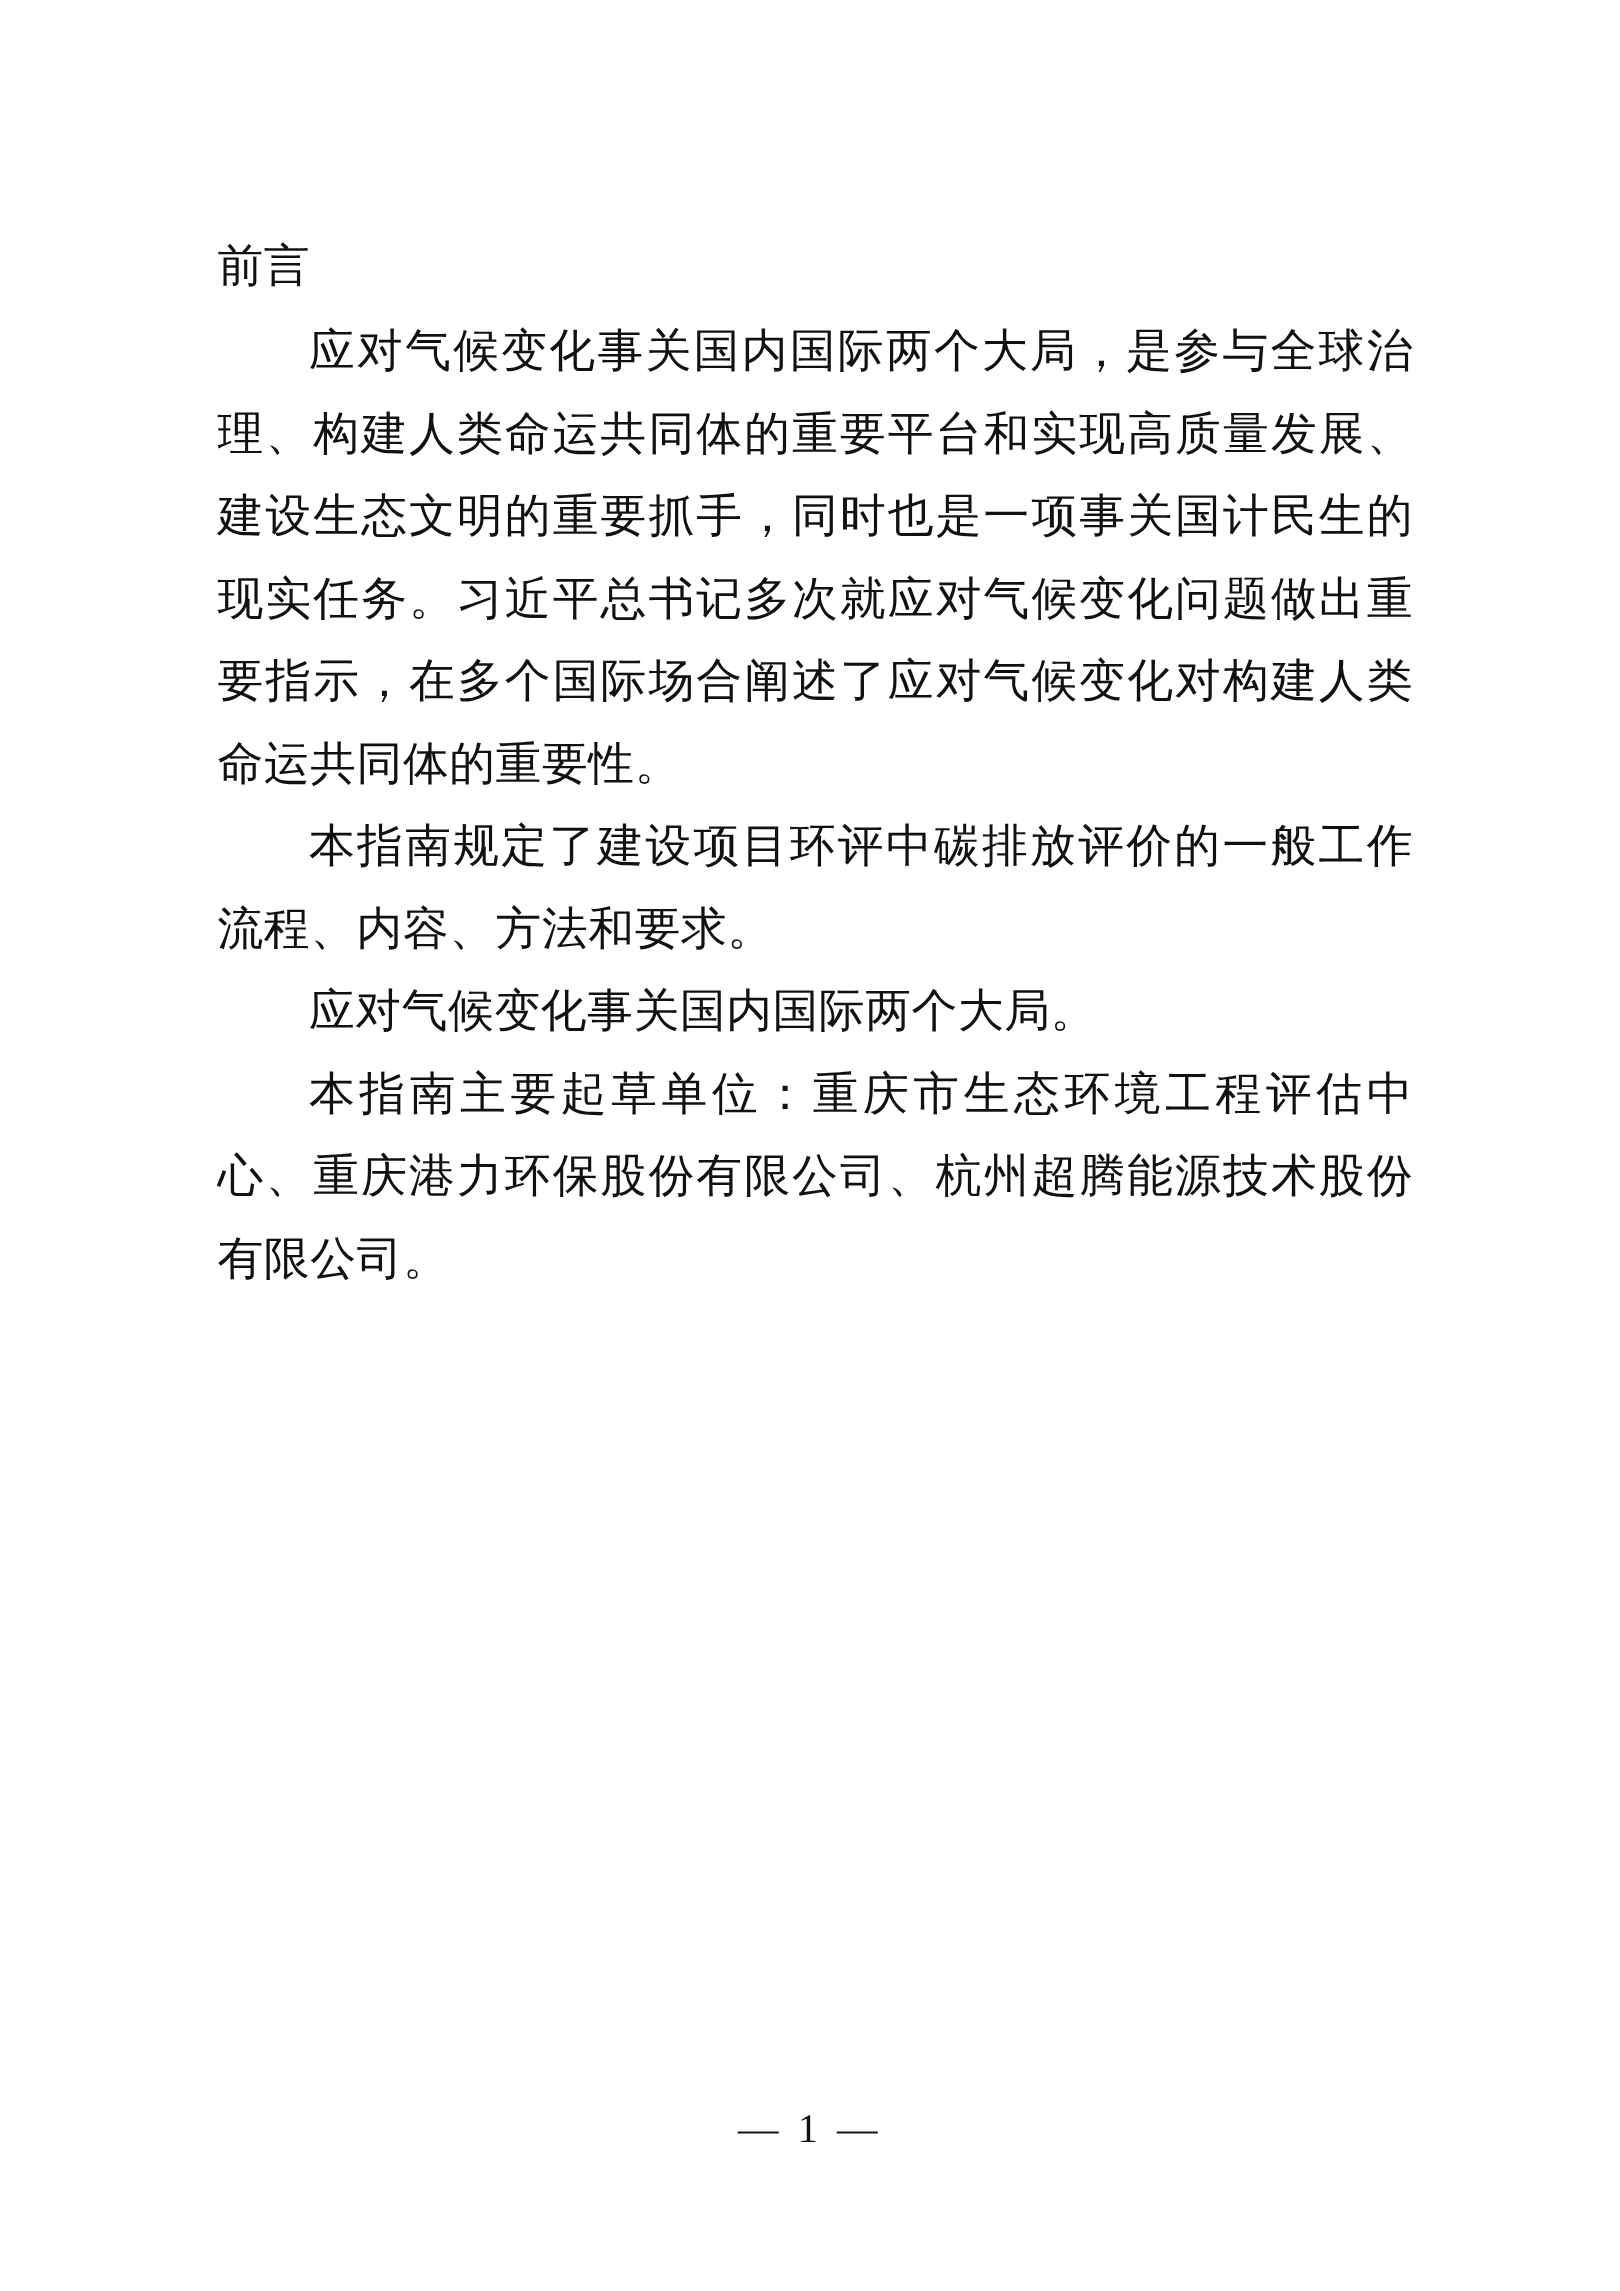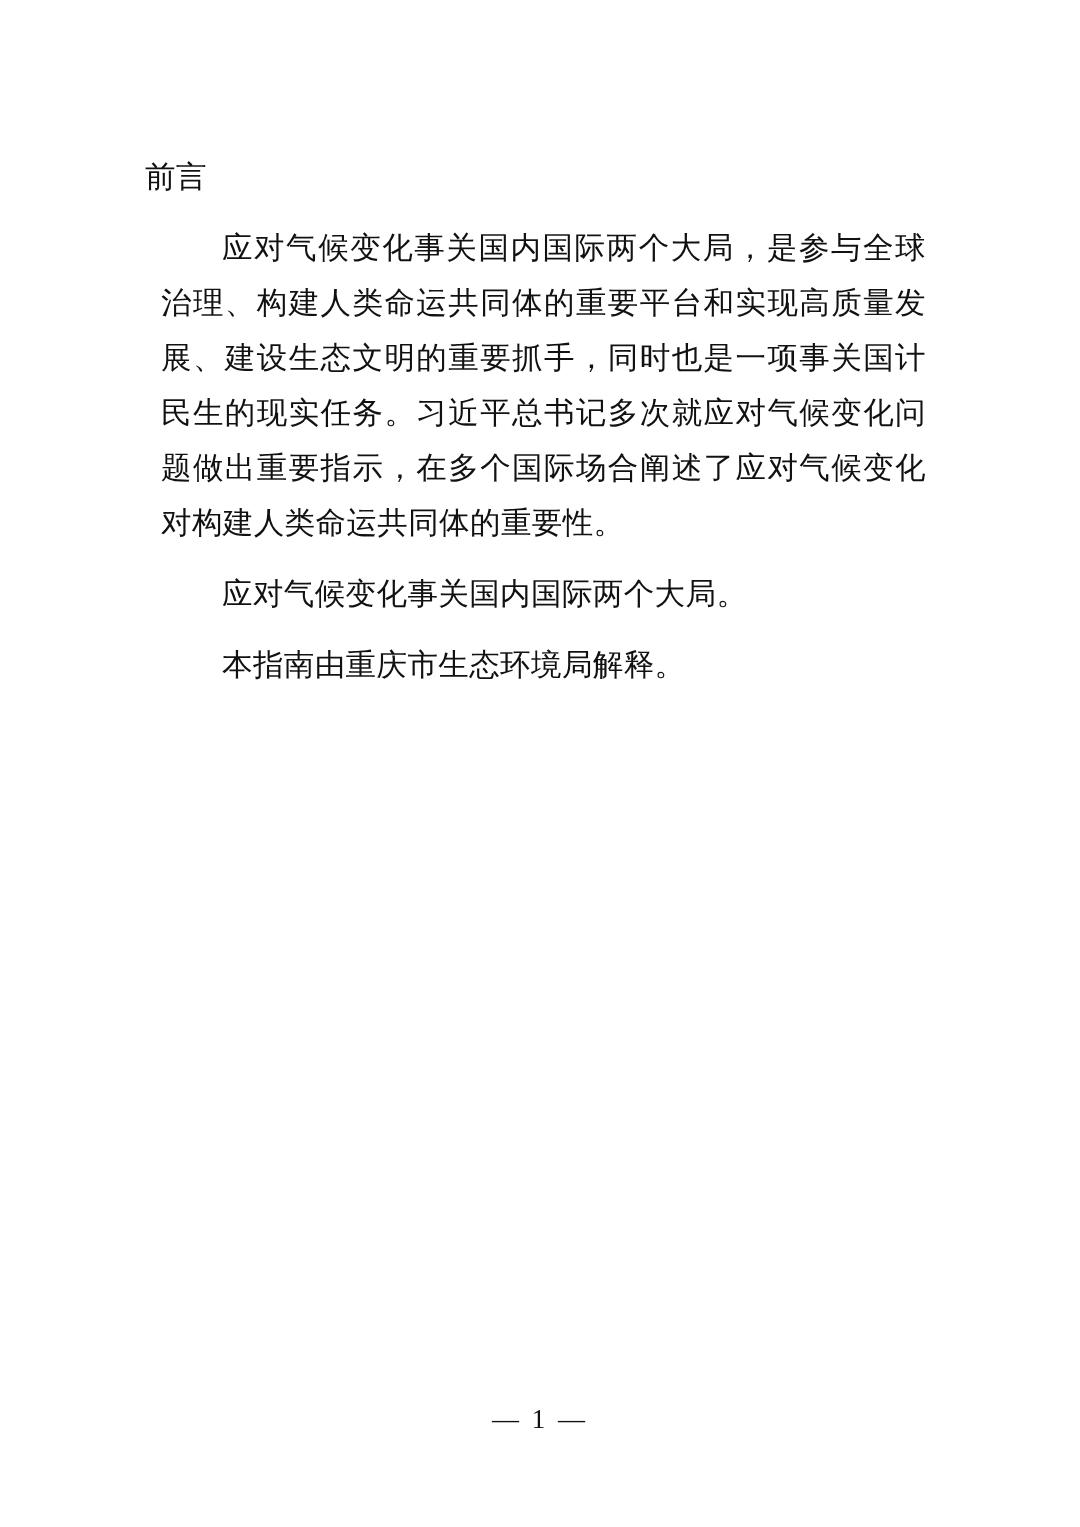--- a/index.html
+++ b/index.html
@@ -31,21 +31,21 @@
     text-align: justify;
     text-justify: inter-ideograph;
   }
   .section-title {
     font-size: 30.5px;
     line-height: 55px;
     margin: 0 0 2px 0;
     text-indent: 0;
   }
   p.para {
-    margin: 16px;
+    margin: 0;
     text-indent: 2em;
   }
   .footer {
     position: absolute;
     left: 0;
     right: 0;
     bottom: 92px;
     text-align: center;
     font-size: 27px;
     letter-spacing: 3px;
@@ -56,20 +56,21 @@
 </head>
 <body>
 
 <div class="page">
 
   <div class="doc-body">
 
     <div class="section-title">前言</div>
 
     <p class="para">应对气候变化事关国内国际两个大局，是参与全球治理、构建人类命运共同体的重要平台和实现高质量发展、建设生态文明的重要抓手，同时也是一项事关国计民生的现实任务。习近平总书记多次就应对气候变化问题做出重要指示，在多个国际场合阐述了应对气候变化对构建人类命运共同体的重要性。</p>
+    <p class="para">本指南规定了建设项目环评中碳排放评价的一般工作流程、内容、方法和要求。</p>
     <p class="para">应对气候变化事关国内国际两个大局。</p>
-    <p class="para">本指南由重庆市生态环境局解释。</p>
+    <p class="para">本指南主要起草单位：重庆市生态环境工程评估中心、重庆港力环保股份有限公司、杭州超腾能源技术股份有限公司。</p>
 
   </div>
 
   <div class="footer">— 1 —</div>
 
 </div>
 
 </body></html>

